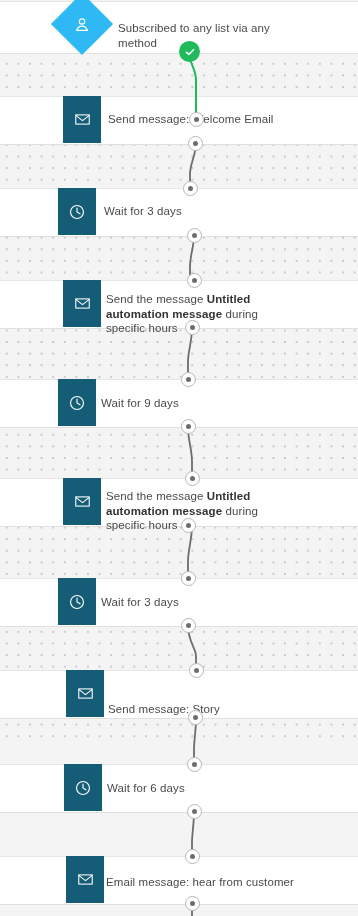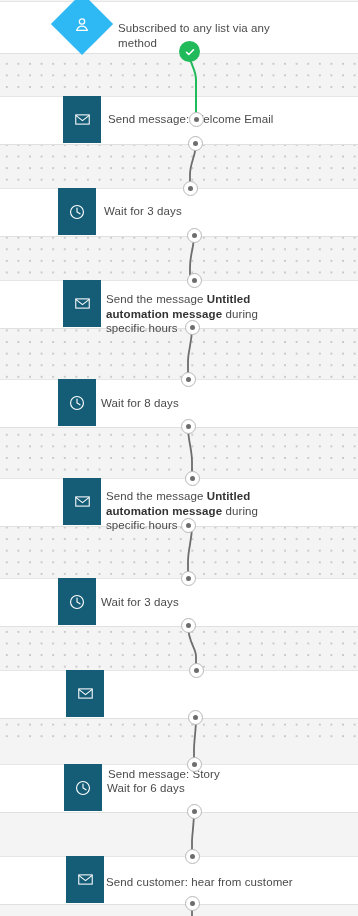--- a/index.html
+++ b/index.html
@@ -184,21 +184,21 @@
 
   <div class="row" style="left:0;top:0;">
     <div class="tile" style="left:58px;top:379px;">
       <span>
         <svg width="18" height="18" viewBox="0 0 24 24" fill="none" stroke="#ffffff" stroke-width="1.5">
           <circle cx="12" cy="12" r="8.6"></circle>
           <path d="M12 6.6V12l4 2.4" stroke-linecap="round"></path>
         </svg>
       </span>
     </div>
-    <div class="cardtext" style="left:101px;top:396px;width:180px;">Wait for 8 days</div>
+    <div class="cardtext" style="left:101px;top:396px;width:180px;">Wait for 9 days</div>
   </div>
   <div class="dot" style="left:181px;top:372px;"></div>
   <div class="dot" style="left:181px;top:419px;"></div>
 
   <div class="row" style="left:0;top:0;">
     <div class="tile" style="left:63px;top:478px;">
       <span>
         <svg width="17" height="17" viewBox="0 0 24 24" fill="none" stroke="#ffffff" stroke-width="1.5">
           <rect x="2.5" y="5.5" width="19" height="13"></rect>
           <path d="M2.5 6.2L12 13.6 21.5 6.2"></path>
@@ -228,21 +228,21 @@
 
   <div class="row" style="left:0;top:0;">
     <div class="tile" style="left:66px;top:670px;">
       <span>
         <svg width="17" height="17" viewBox="0 0 24 24" fill="none" stroke="#ffffff" stroke-width="1.5">
           <rect x="2.5" y="5.5" width="19" height="13"></rect>
           <path d="M2.5 6.2L12 13.6 21.5 6.2"></path>
         </svg>
       </span>
     </div>
-    <div class="cardtext" style="left:108px;top:727px;width:180px;margin-top:40px;">Send message: Story</div>
+    <div class="cardtext" style="left:108px;top:662px;width:180px;margin-top:40px;">Send message: Story</div>
   </div>
   <div class="dot" style="left:189px;top:663px;"></div>
   <div class="dot" style="left:188px;top:710px;"></div>
 
   <div class="row" style="left:0;top:0;">
     <div class="tile" style="left:64px;top:764px;">
       <span>
         <svg width="18" height="18" viewBox="0 0 24 24" fill="none" stroke="#ffffff" stroke-width="1.5">
           <circle cx="12" cy="12" r="8.6"></circle>
           <path d="M12 6.6V12l4 2.4" stroke-linecap="round"></path>
@@ -256,17 +256,17 @@
 
   <div class="row" style="left:0;top:0;">
     <div class="tile" style="left:66px;top:856px;">
       <span>
         <svg width="17" height="17" viewBox="0 0 24 24" fill="none" stroke="#ffffff" stroke-width="1.5">
           <rect x="2.5" y="5.5" width="19" height="13"></rect>
           <path d="M2.5 6.2L12 13.6 21.5 6.2"></path>
         </svg>
       </span>
     </div>
-    <div class="cardtext" style="left:106px;top:875px;width:190px;">Send customer: hear from customer</div>
+    <div class="cardtext" style="left:106px;top:875px;width:190px;">Email message: hear from customer</div>
   </div>
   <div class="dot" style="left:185px;top:849px;"></div>
   <div class="dot" style="left:185px;top:896px;"></div>
 </div>
 
 </body></html>

